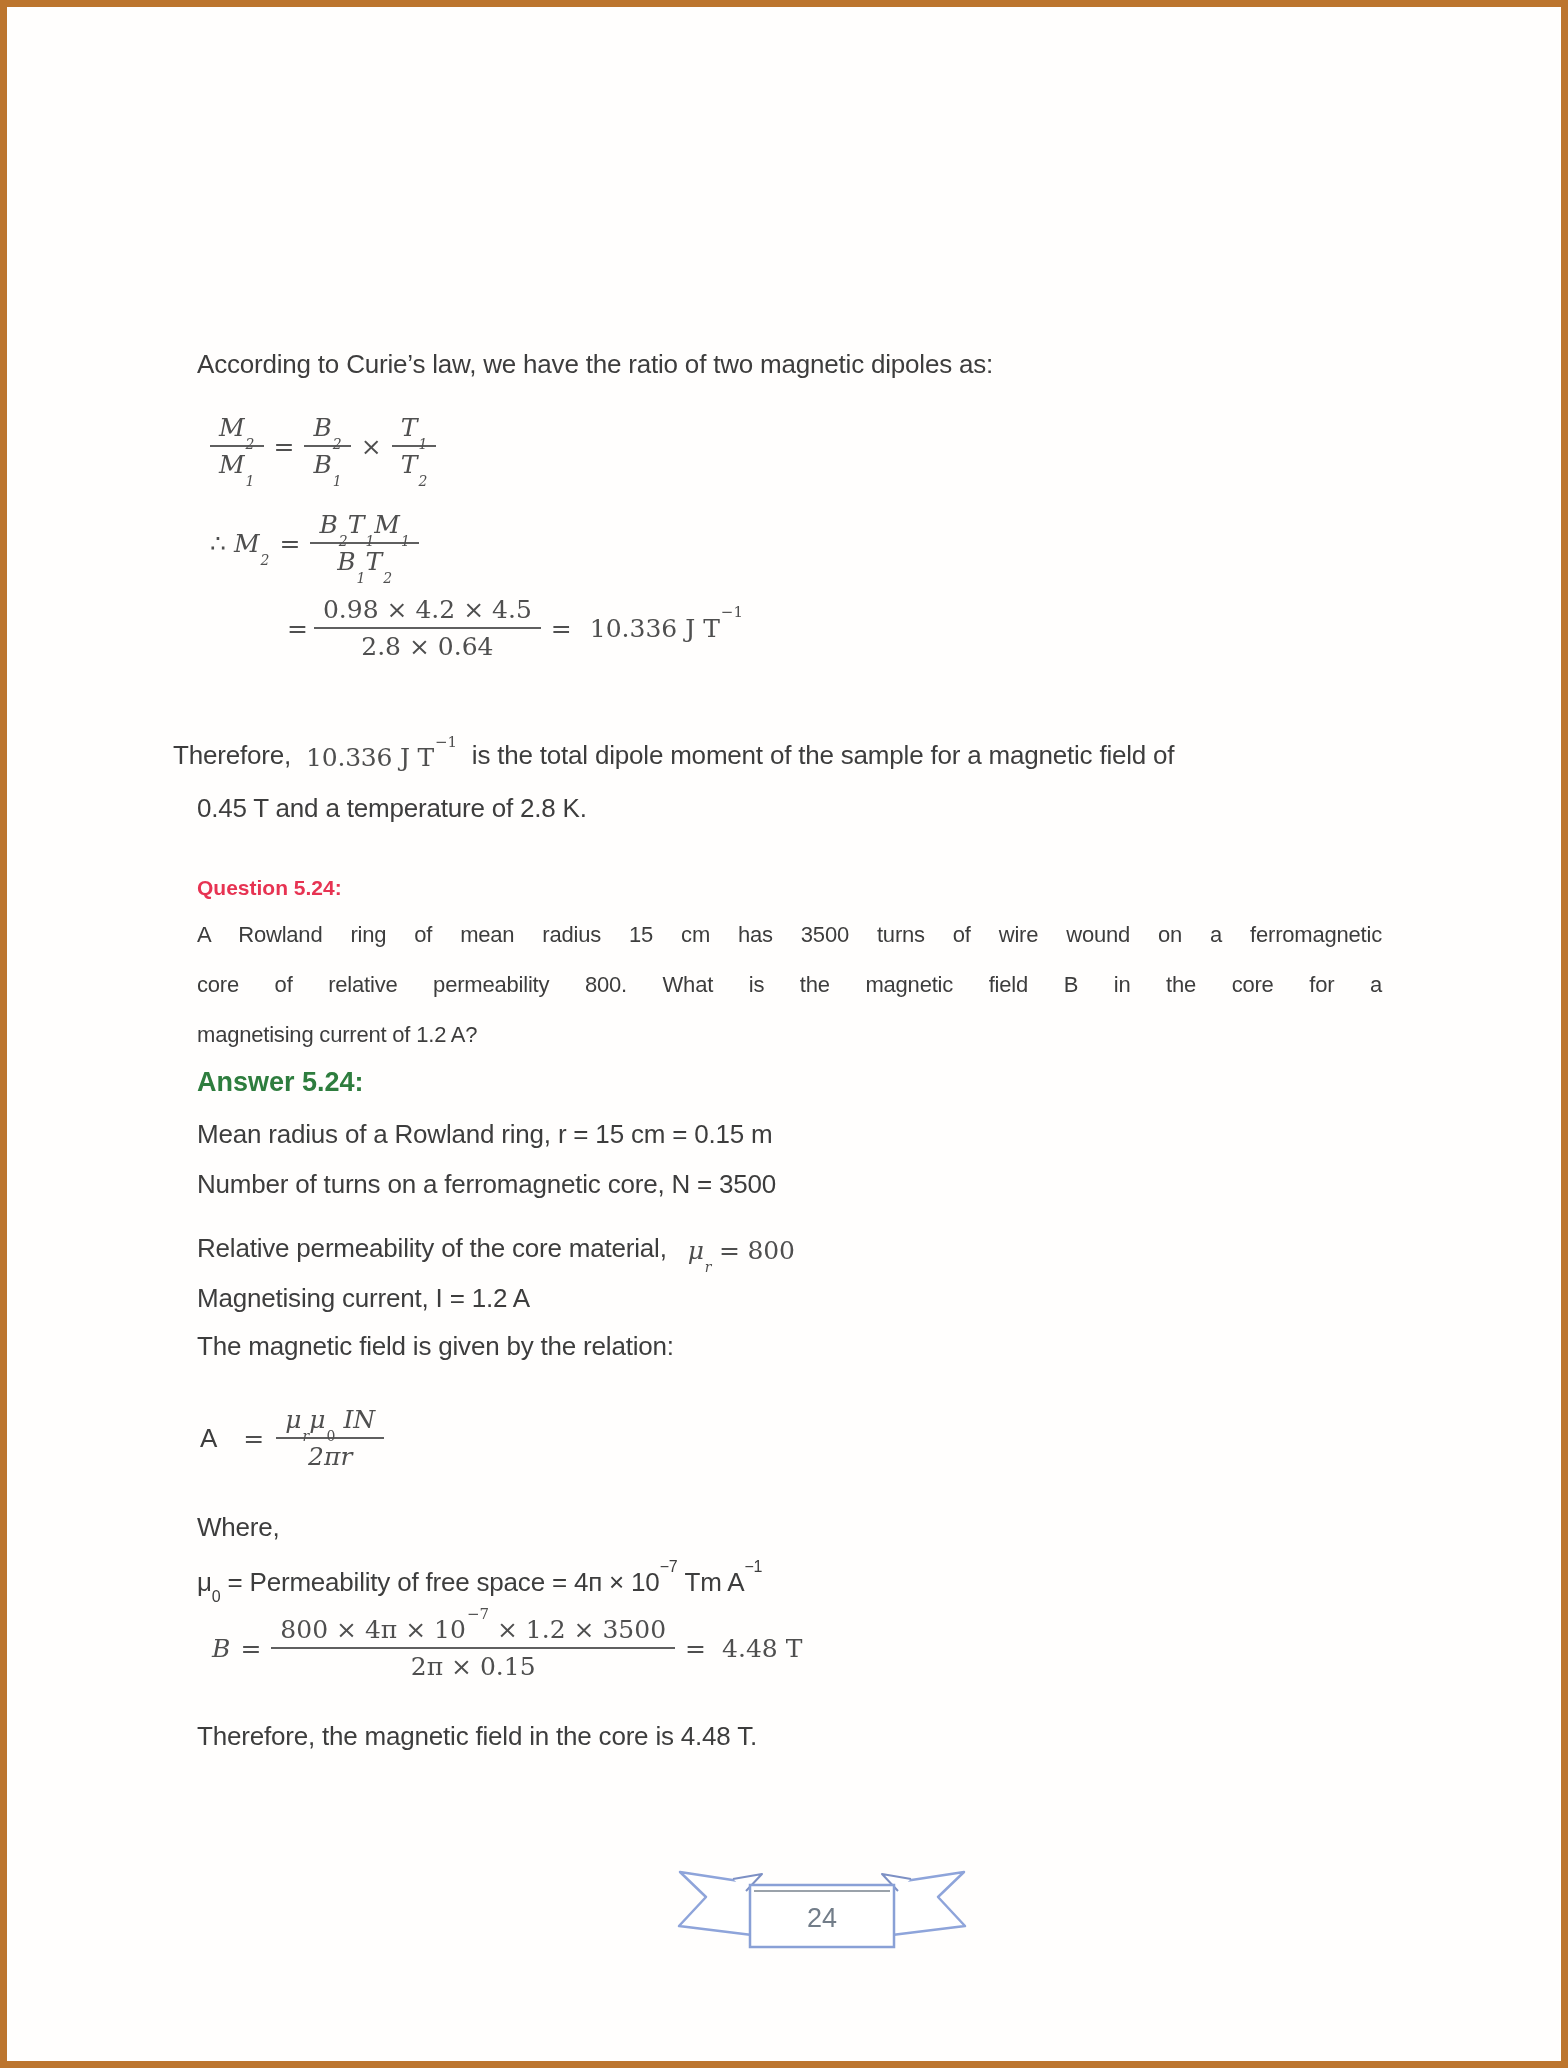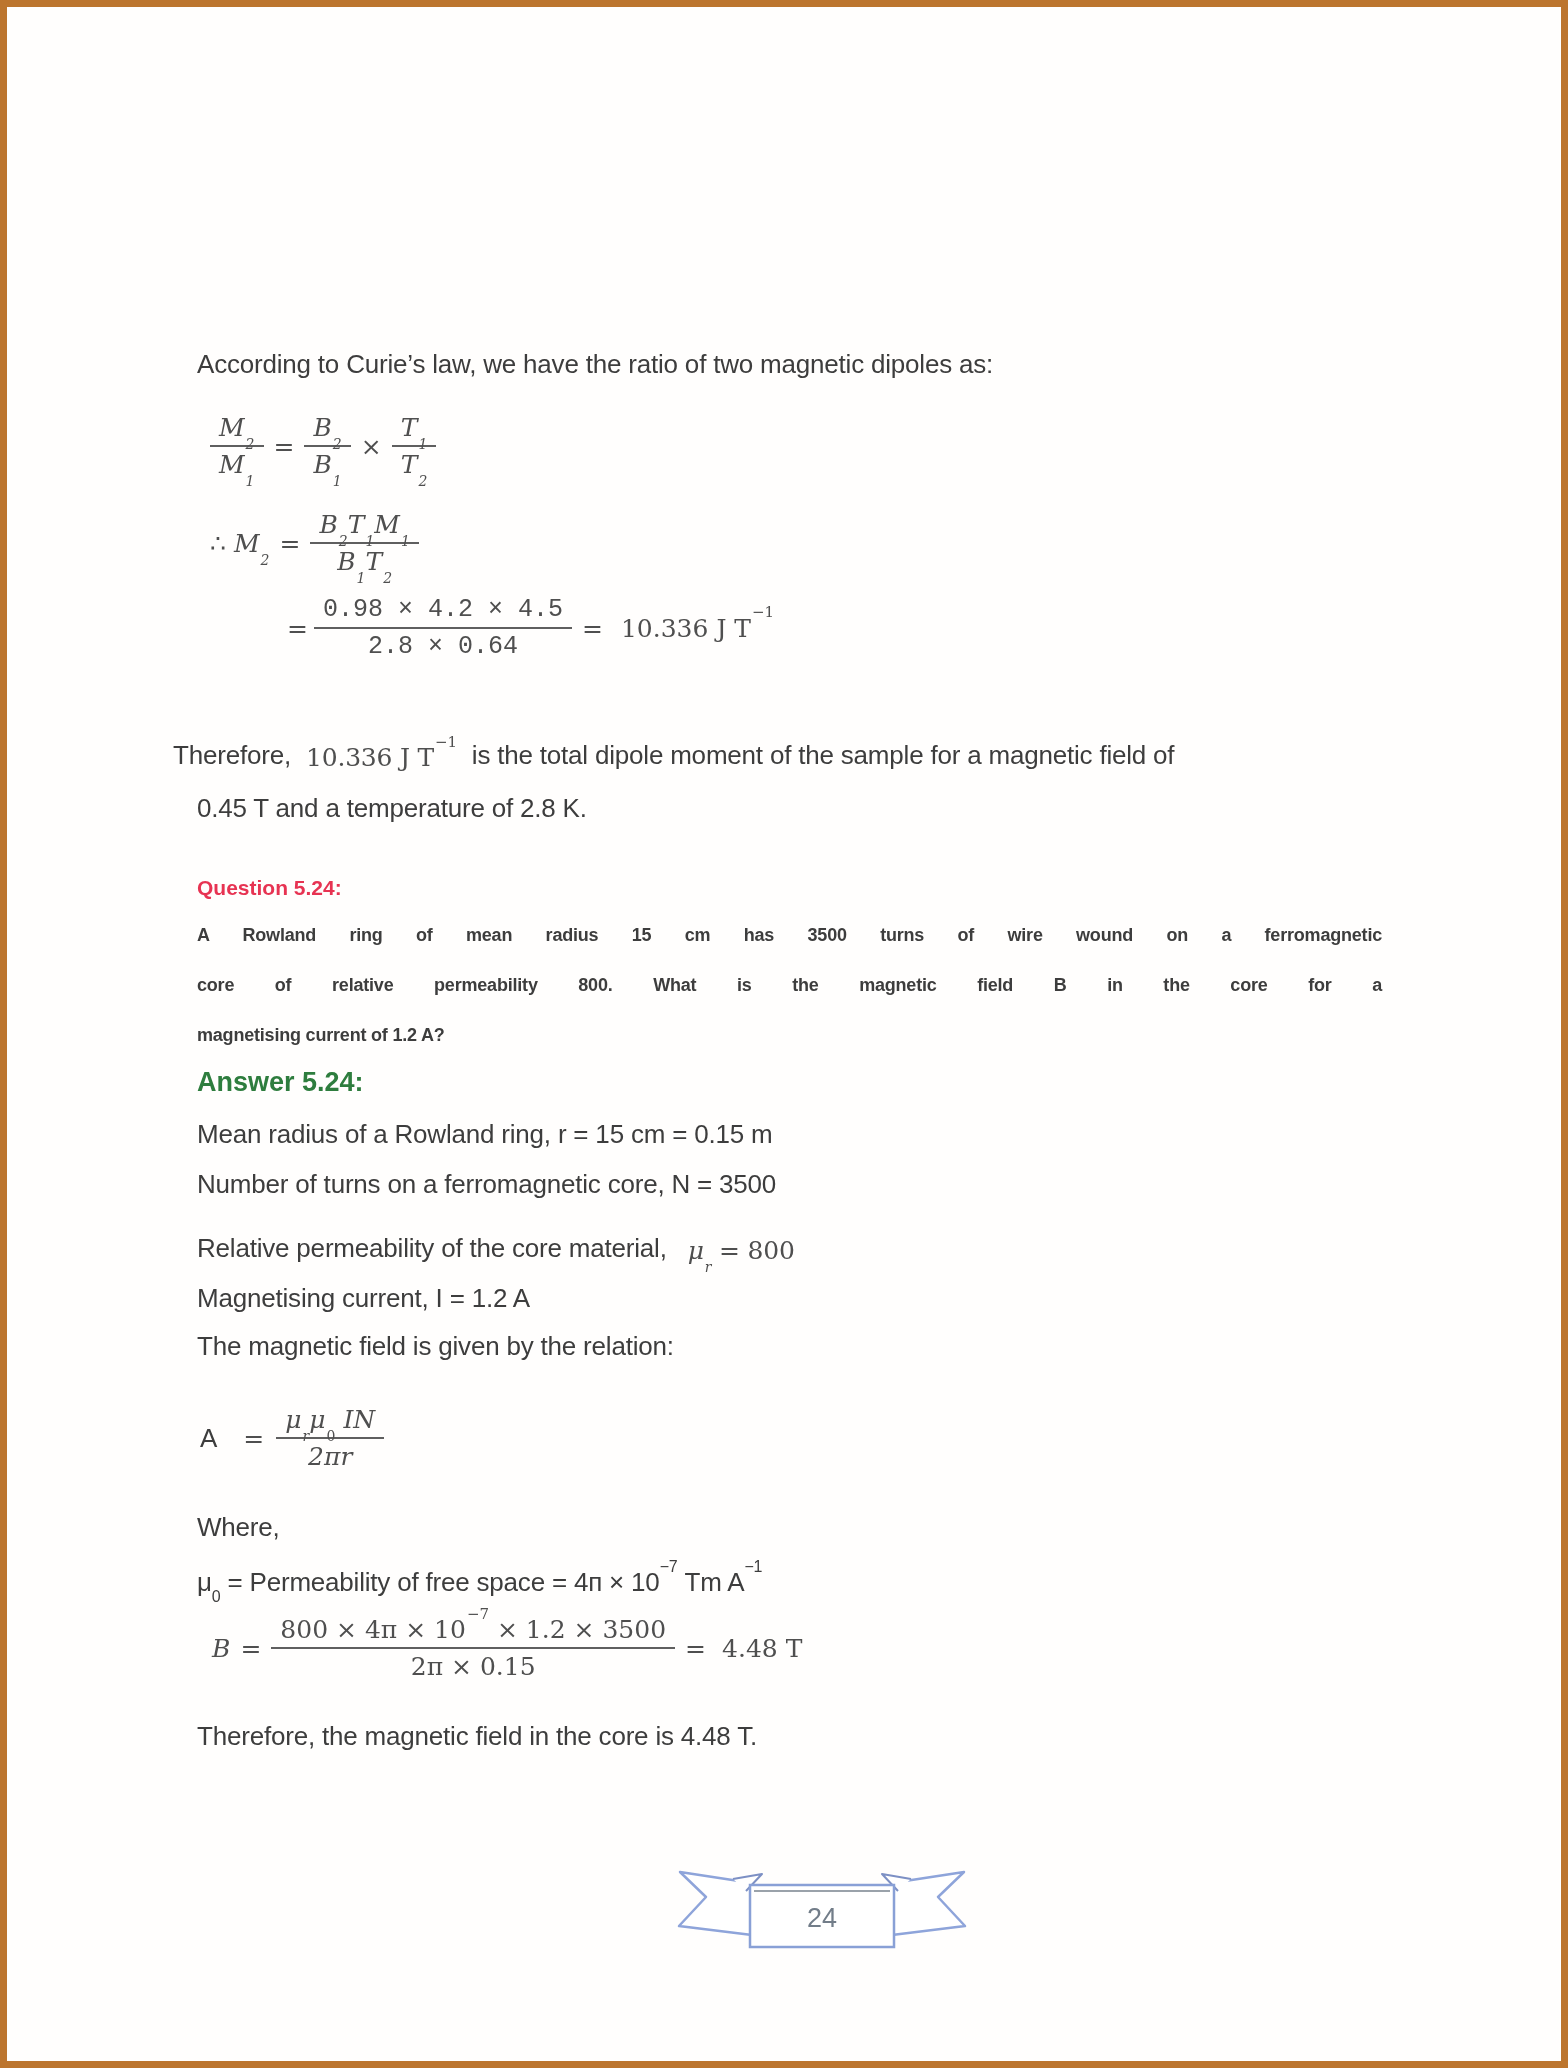--- a/index.html
+++ b/index.html
@@ -5,21 +5,21 @@
   html,body{margin:0;padding:0;background:#ffffff;}
   .page{
     position:relative;width:1568px;height:2068px;box-sizing:border-box;
     background:#fffefd;border:7px solid #bc752e;overflow:hidden;
     font-family:"Liberation Sans",sans-serif;color:#3d3d3d;
   }
   .abs{position:absolute;}
   .body-text{font-size:26px;letter-spacing:-0.2px;line-height:34px;white-space:nowrap;}
   .qblock{width:1185px;}
   .qblock .j{text-align:justify;text-align-last:justify;white-space:normal;}
-  .qblock div{font-size:18px;letter-spacing:-0.2px;line-height:50px;font-weight:bold;}
+  .qblock div{font-size:22px;letter-spacing:-0.2px;line-height:50px;}
   .p2line{font-size:26px;letter-spacing:-0.2px;line-height:53px;white-space:nowrap;}
   .qhead{font-size:21px;font-weight:bold;color:#e73352;letter-spacing:0;}
   .ahead{font-size:27px;font-weight:bold;color:#2e7d3e;letter-spacing:0;}
   
   .eq{font-family:"DejaVu Serif",serif;color:#4f4f4f;font-size:25px;display:flex;align-items:center;}
   .eq .var{font-style:italic;}
   .eq .op{padding:0 10px;}
   .frac{display:inline-flex;flex-direction:column;align-items:center;text-align:center;}
   .frac .num{display:block;padding:0 9px 3px 9px;border-bottom:2px solid #5f5f5f;white-space:nowrap;}
   .frac .den{display:block;padding:3px 9px 0 9px;white-space:nowrap;}
@@ -65,21 +65,21 @@
         <span class="var">B</span><sub class="s">2</sub><span class="var">T</span><sub class="s">1</sub><span class="var">M</span><sub class="s">1</sub>
       </span>
       <span class="den">
         <span class="var">B</span><sub class="s">1</sub><span class="var">T</span><sub class="s">2</sub>
       </span>
     </span>
   </div>
 
   <div class="abs eq" style="top:588px;left:280px;">
     <span>=</span>
-    <span class="frac" style="margin-left:6px;font-family:Liberation Mono, monospace;">
+    <span class="frac" style="margin-left:6px;">
       <span class="num">0.98 × 4.2 × 4.5</span>
       <span class="den">2.8 × 0.64</span>
     </span>
     <span class="op">=</span>
     <span style="padding-left:8px;"><span>10.336 J T</span><sup class="s">−1</sup></span>
   </div>
 
   <div class="abs" style="top:722px;left:190px;">
     <div class="p2line" style="margin-left:-24px;">
       <span>Therefore,</span>

